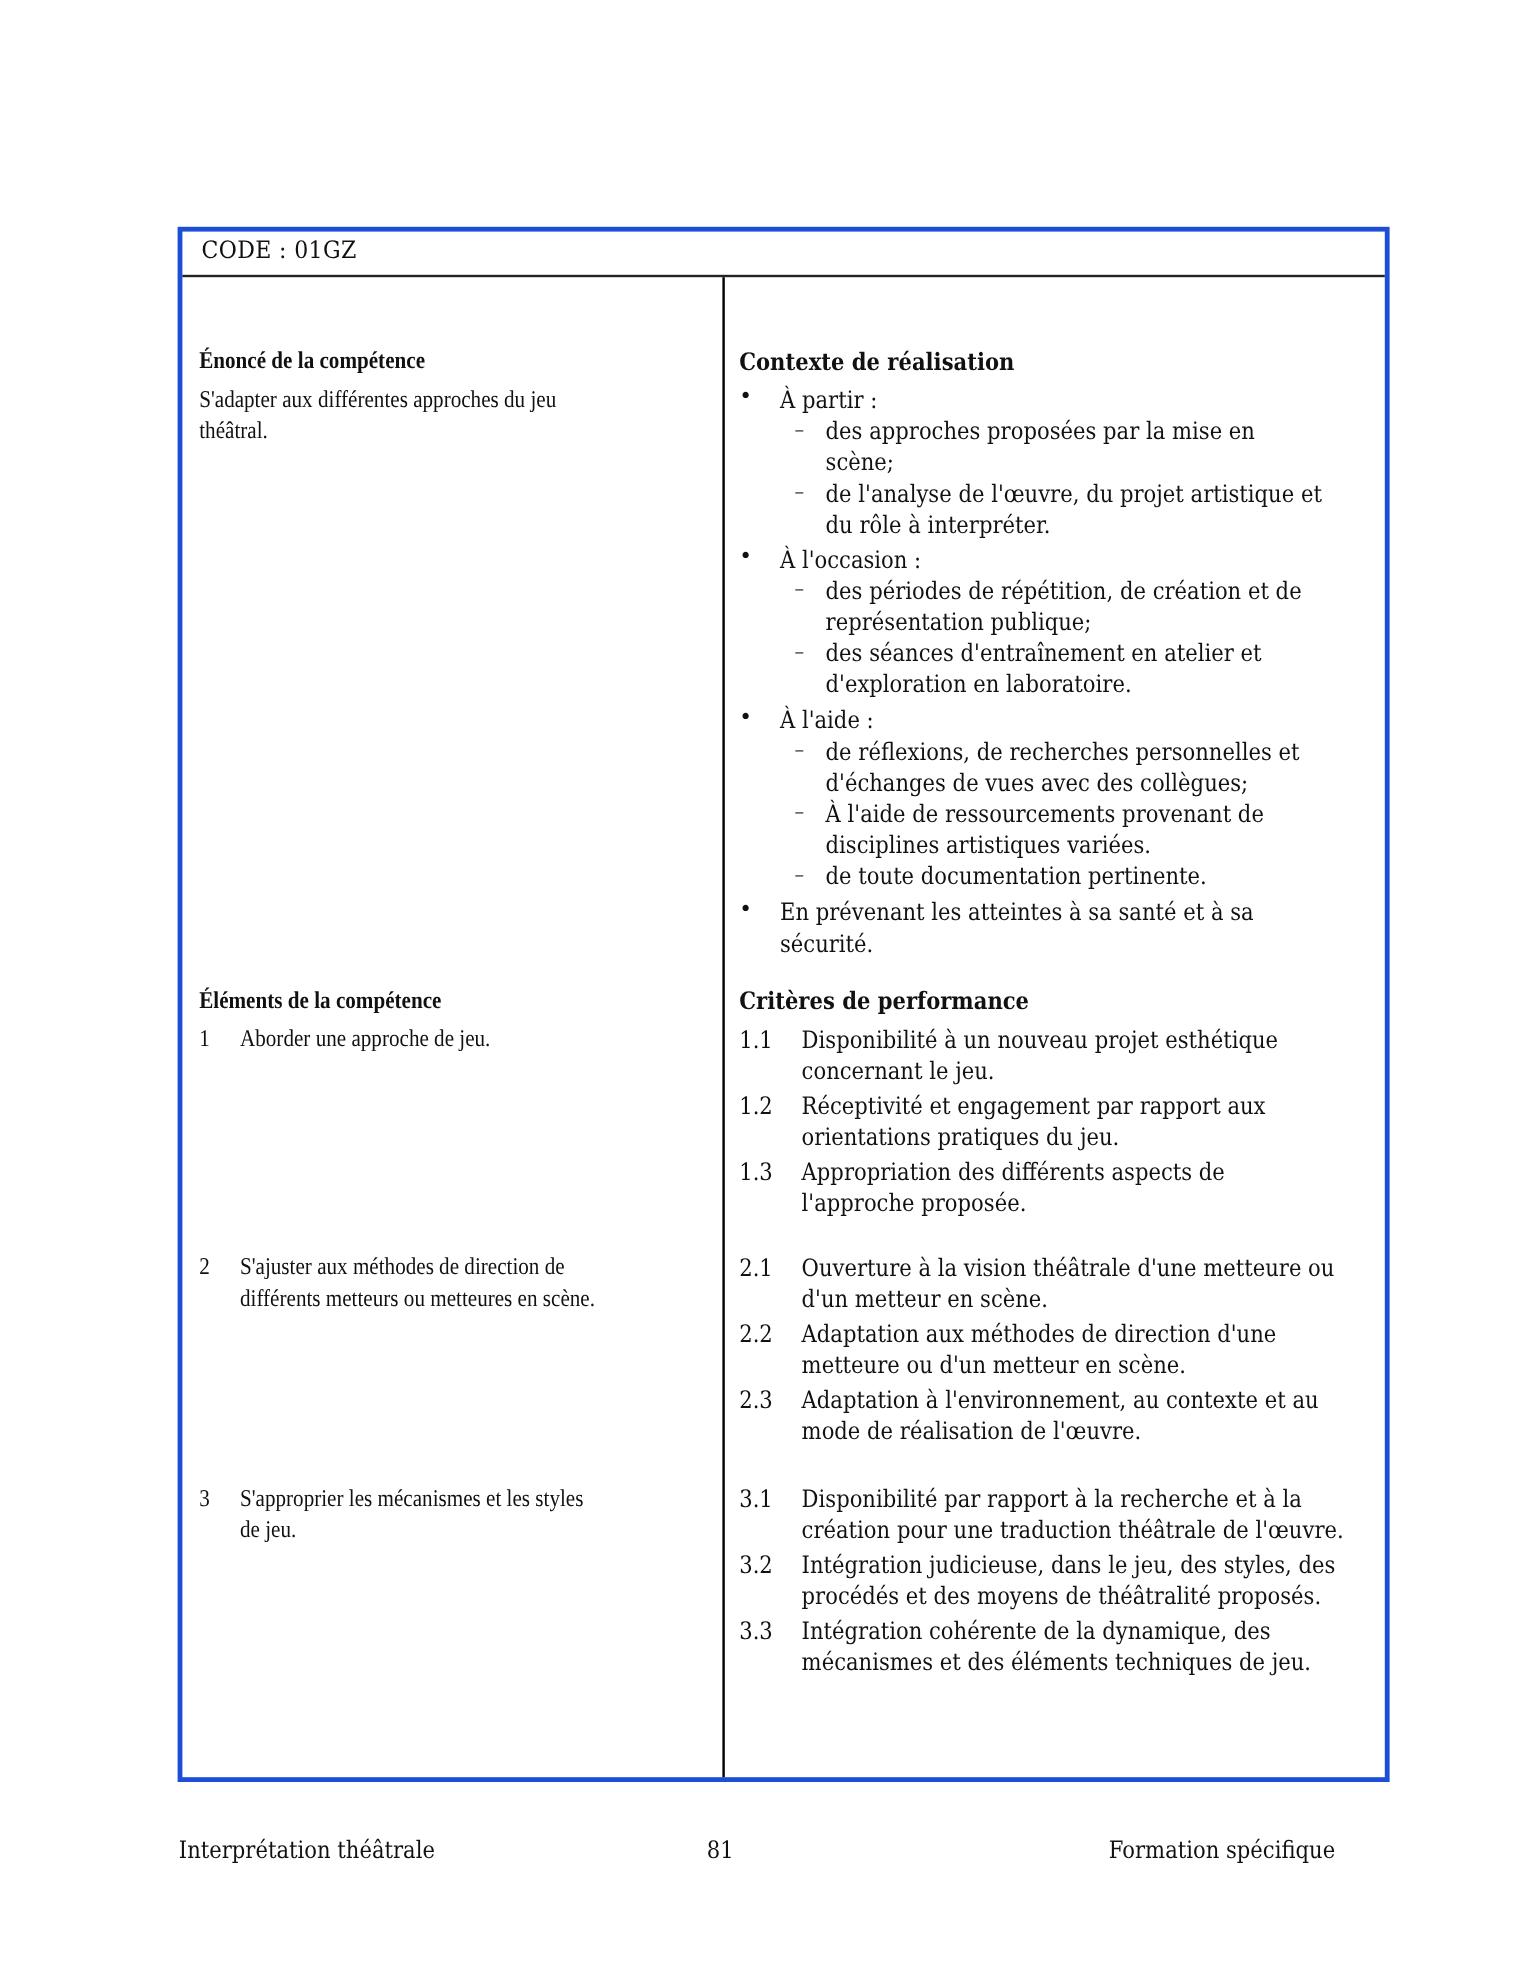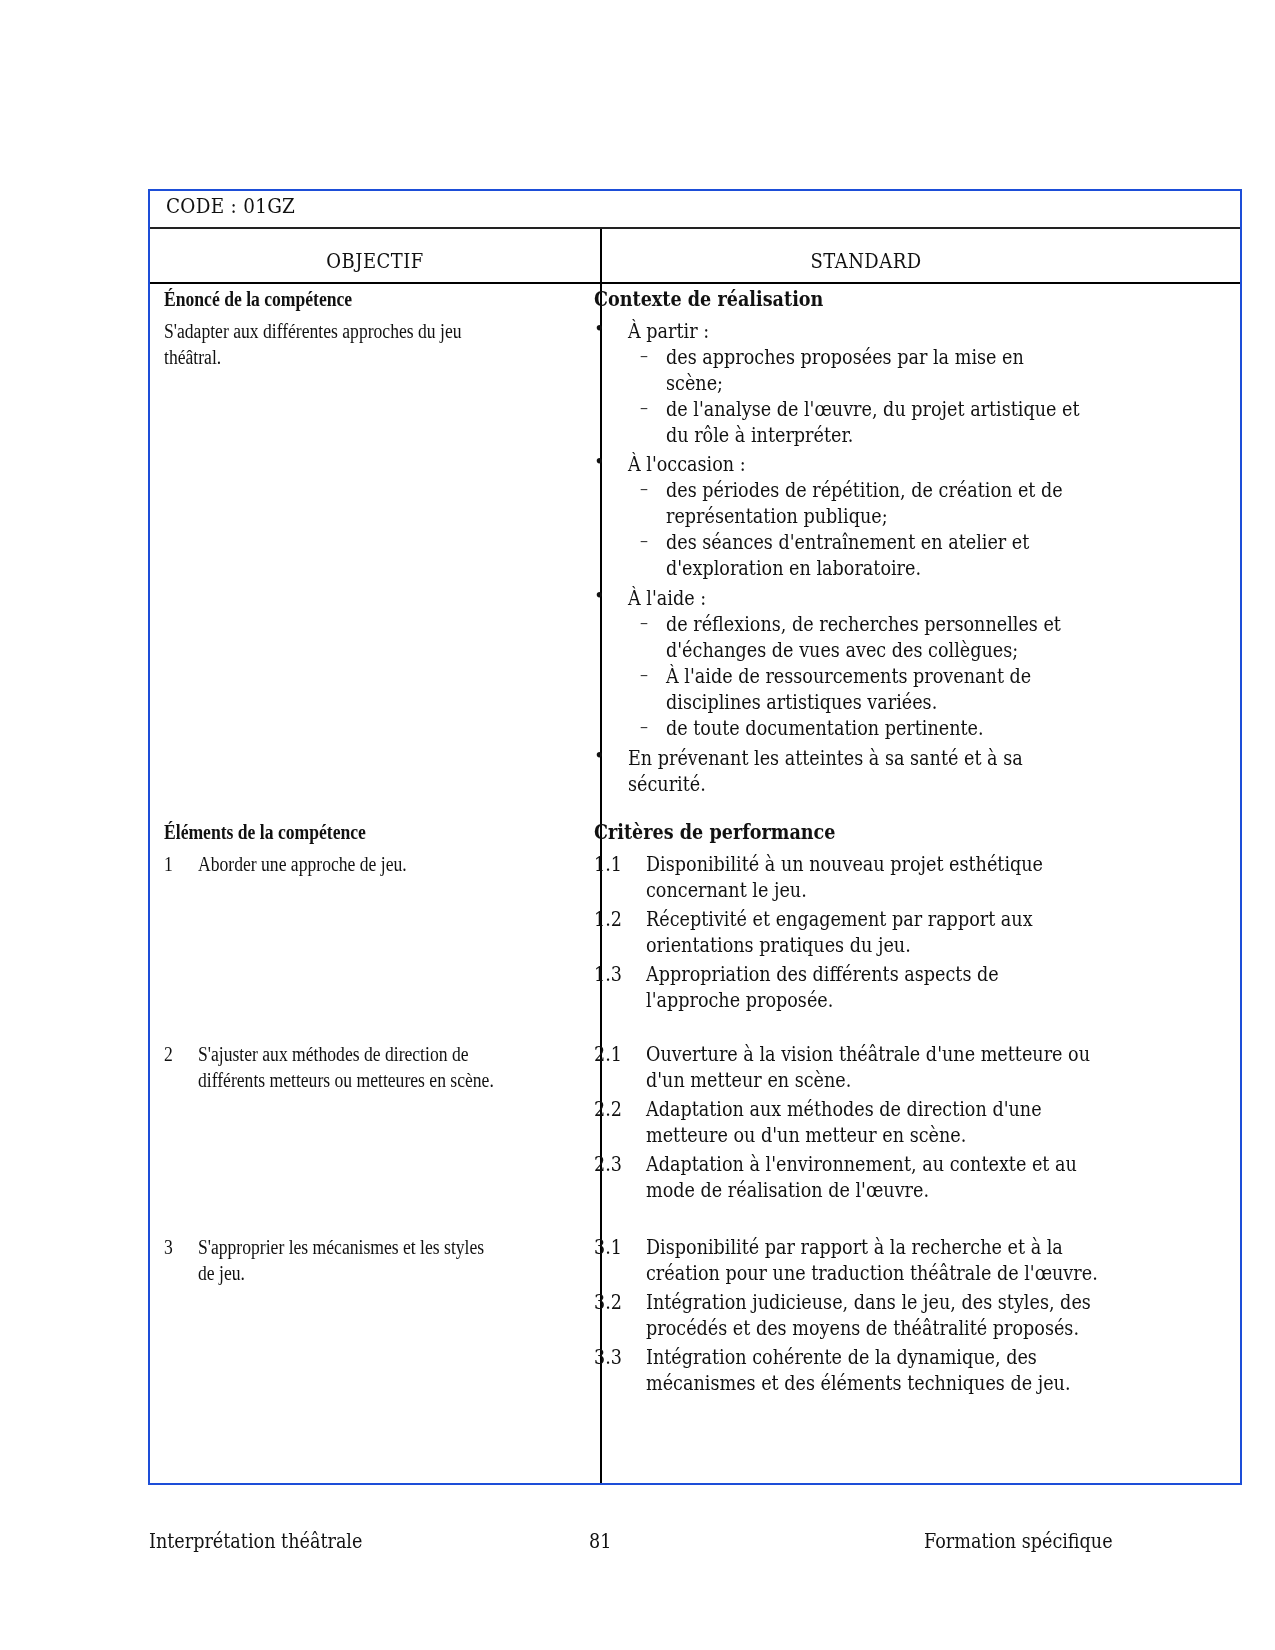--- a/index.html
+++ b/index.html
@@ -1,33 +1,33 @@
 <!DOCTYPE html>
 <html><head>
 <meta charset="utf-8">
 <style>
   html, body { margin: 0; padding: 0; background: #ffffff; }
   body { width: 1275px; height: 1650px; position: relative; overflow: hidden;
          font-family: "DejaVu Serif", "Liberation Serif", serif; color: #111; }
-  .page-table { position: absolute; left: 148px; top: 189px; width: 1094px; height: 1296px;
-                border: 2px solid #1d4ed8; box-sizing: border-box; }
+  .page-table { position: absolute; left: 148px; top: 189px; width: 1010px; height: 1296px;
+                border: 4px solid #1d4ed8; box-sizing: border-box; }
   .code-row { position: absolute; left: 0; top: 0; right: 0; height: 38px;
               border-bottom: 2px solid #222; box-sizing: border-box; }
   .code-text { position: absolute; left: 16px; top: 3px; font-size: 20px; letter-spacing: 0.3px;
                transform: scaleX(0.92); transform-origin: left; }
   .col-divider { position: absolute; left: 450px; top: 38px; bottom: 0; width: 2px; background: #000; }
   .head-row { position: absolute; left: 0; right: 0; top: 38px; height: 55px;
               border-bottom: 2px solid #000; box-sizing: border-box; }
   .head-cell { position: absolute; top: 20px; font-size: 20px; text-align: center; letter-spacing: 0.5px;
                transform: scaleX(0.9); }
   .head-left { left: 0; width: 450px; }
   .head-right { left: 452px; width: 528px; }
   .col { position: absolute; top: 93px; bottom: 0; }
   .col-left { left: 14px; width: 430px; font-family: Liberation Serif, serif; }
-  .col-right { left: 444px; width: 512px; }
+  .col-right { left: 464px; width: 512px; }
   .t { font-size: 20px; line-height: 26px; transform: scaleX(0.88); transform-origin: left;
        white-space: nowrap; }
   .b { font-weight: bold; }
   .section-title { position: absolute; left: 0; }
   .para { position: absolute; left: 0; }
   .bullet-dot { position: absolute; left: 0; top: 0; font-size: 18px; }
   .bullet-text { position: absolute; left: 34px; }
   .dash { position: absolute; left: 46px; font-size: 16px; color: #333; }
   .dash-text { position: absolute; left: 72px; }
   .num { position: absolute; left: 0; }
@@ -36,24 +36,20 @@
   .crit-text { position: absolute; left: 52px; }
   .footer { position: absolute; top: 1528px; font-size: 20px; line-height: 26px;
             transform: scaleX(0.88); transform-origin: left; white-space: nowrap; }
 </style>
 </head>
 <body>
 
 <div class="page-table">
   <div class="code-row">
     <span class="code-text">CODE : 01GZ</span>
-  </div>
-  <div class="head-row">
-    <div class="head-cell head-left">OBJECTIF</div>
-    <div class="head-cell head-right">STANDARD</div>
   </div>
   <div class="col-divider"></div>
 
   <div class="col col-left">
     <div class="section-title t b" style="top:2px">Énoncé de la compétence</div>
     <div class="para t" style="top:34px">S'adapter aux différentes approches du jeu</div>
     <div class="para t" style="top:60px">théâtral.</div>
 
     <div class="section-title t b" style="top:535px">Éléments de la compétence</div>
 

